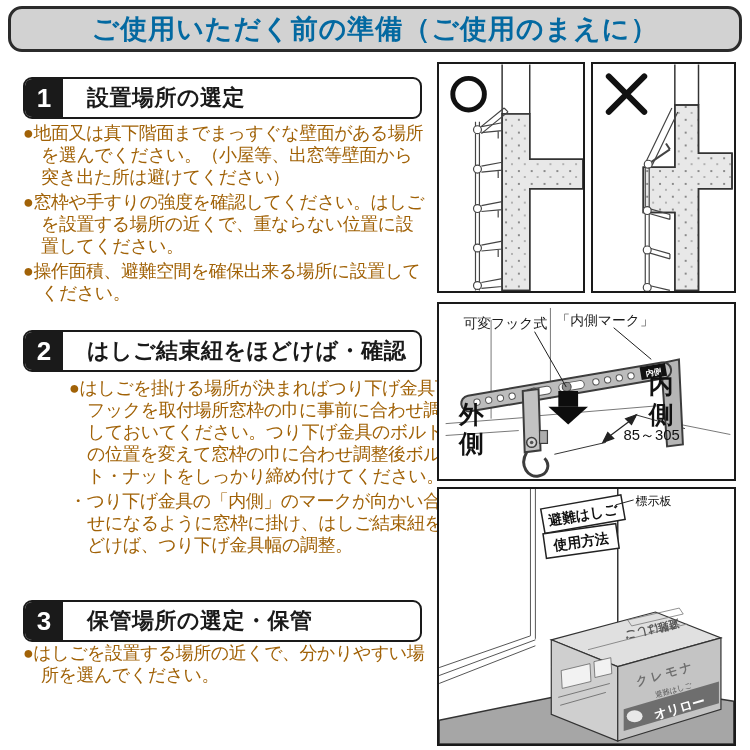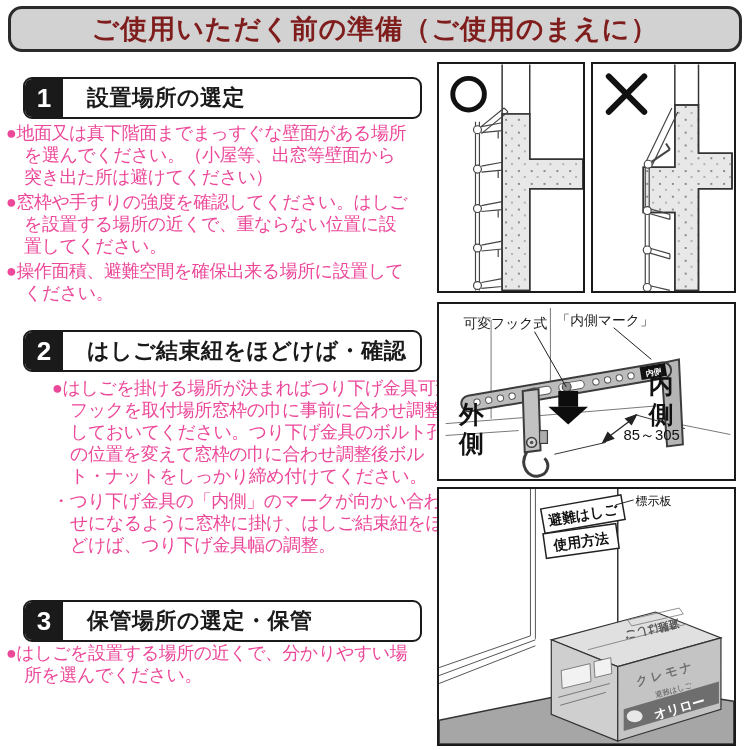--- a/index.html
+++ b/index.html
@@ -5,39 +5,39 @@
   html,body{margin:0;padding:0;background:#ffffff;}
   #page{
     position:relative;width:750px;height:750px;background:#ffffff;overflow:hidden;
     font-family:"Liberation Sans","DejaVu Sans",sans-serif;color:#1a1a1a;
   }
   
   .banner{
     position:absolute;left:8px;top:6px;width:728px;height:40px;
     background:#d2d2d2;border:3px solid #2b2b2b;border-radius:14px;
     display:flex;align-items:center;justify-content:center;
-    font-size:27px;font-weight:bold;letter-spacing:1px;color:#7f1d1d;
+    font-size:27px;font-weight:bold;letter-spacing:1px;color:#0369a1;
   }
   
   .sec-head{
     position:absolute;left:23px;width:395px;height:38px;
     border:2.5px solid #1a1a1a;border-radius:9px;background:#fff;
     display:flex;align-items:stretch;overflow:hidden;
   }
   .sec-num{
     width:38px;background:#1a1a1a;color:#fff;font-size:26px;font-weight:bold;
     display:flex;align-items:center;justify-content:center;flex:0 0 38px;
   }
   .sec-title{
     display:flex;align-items:center;padding-left:24px;
     font-size:22px;font-weight:bold;letter-spacing:0.5px;
   }
   .sec-body{
-    position:absolute;left:6px;width:402px;
-    font-size:18px;line-height:22px;letter-spacing:-0.5px;color:#ec4899;
+    position:absolute;left:23px;width:402px;
+    font-size:18px;line-height:22px;letter-spacing:-0.5px;color:#a16207;
   }
   .bullet{padding-left:1em;text-indent:-1em;margin-bottom:3px;}
   
   .fig{position:absolute;border:2px solid #1a1a1a;background:#fff;box-sizing:border-box;}
   #fig-ok   {left:437px;top:62px;width:148px;height:231px;}
   #fig-ng   {left:591px;top:62px;width:145px;height:231px;}
   #fig-hook {left:437px;top:302px;width:299px;height:179px;}
   #fig-store{left:437px;top:487px;width:299px;height:259px;}
   .fig svg{display:block;width:100%;height:100%;}
   svg text{font-family:"Liberation Sans","DejaVu Sans",sans-serif;}

